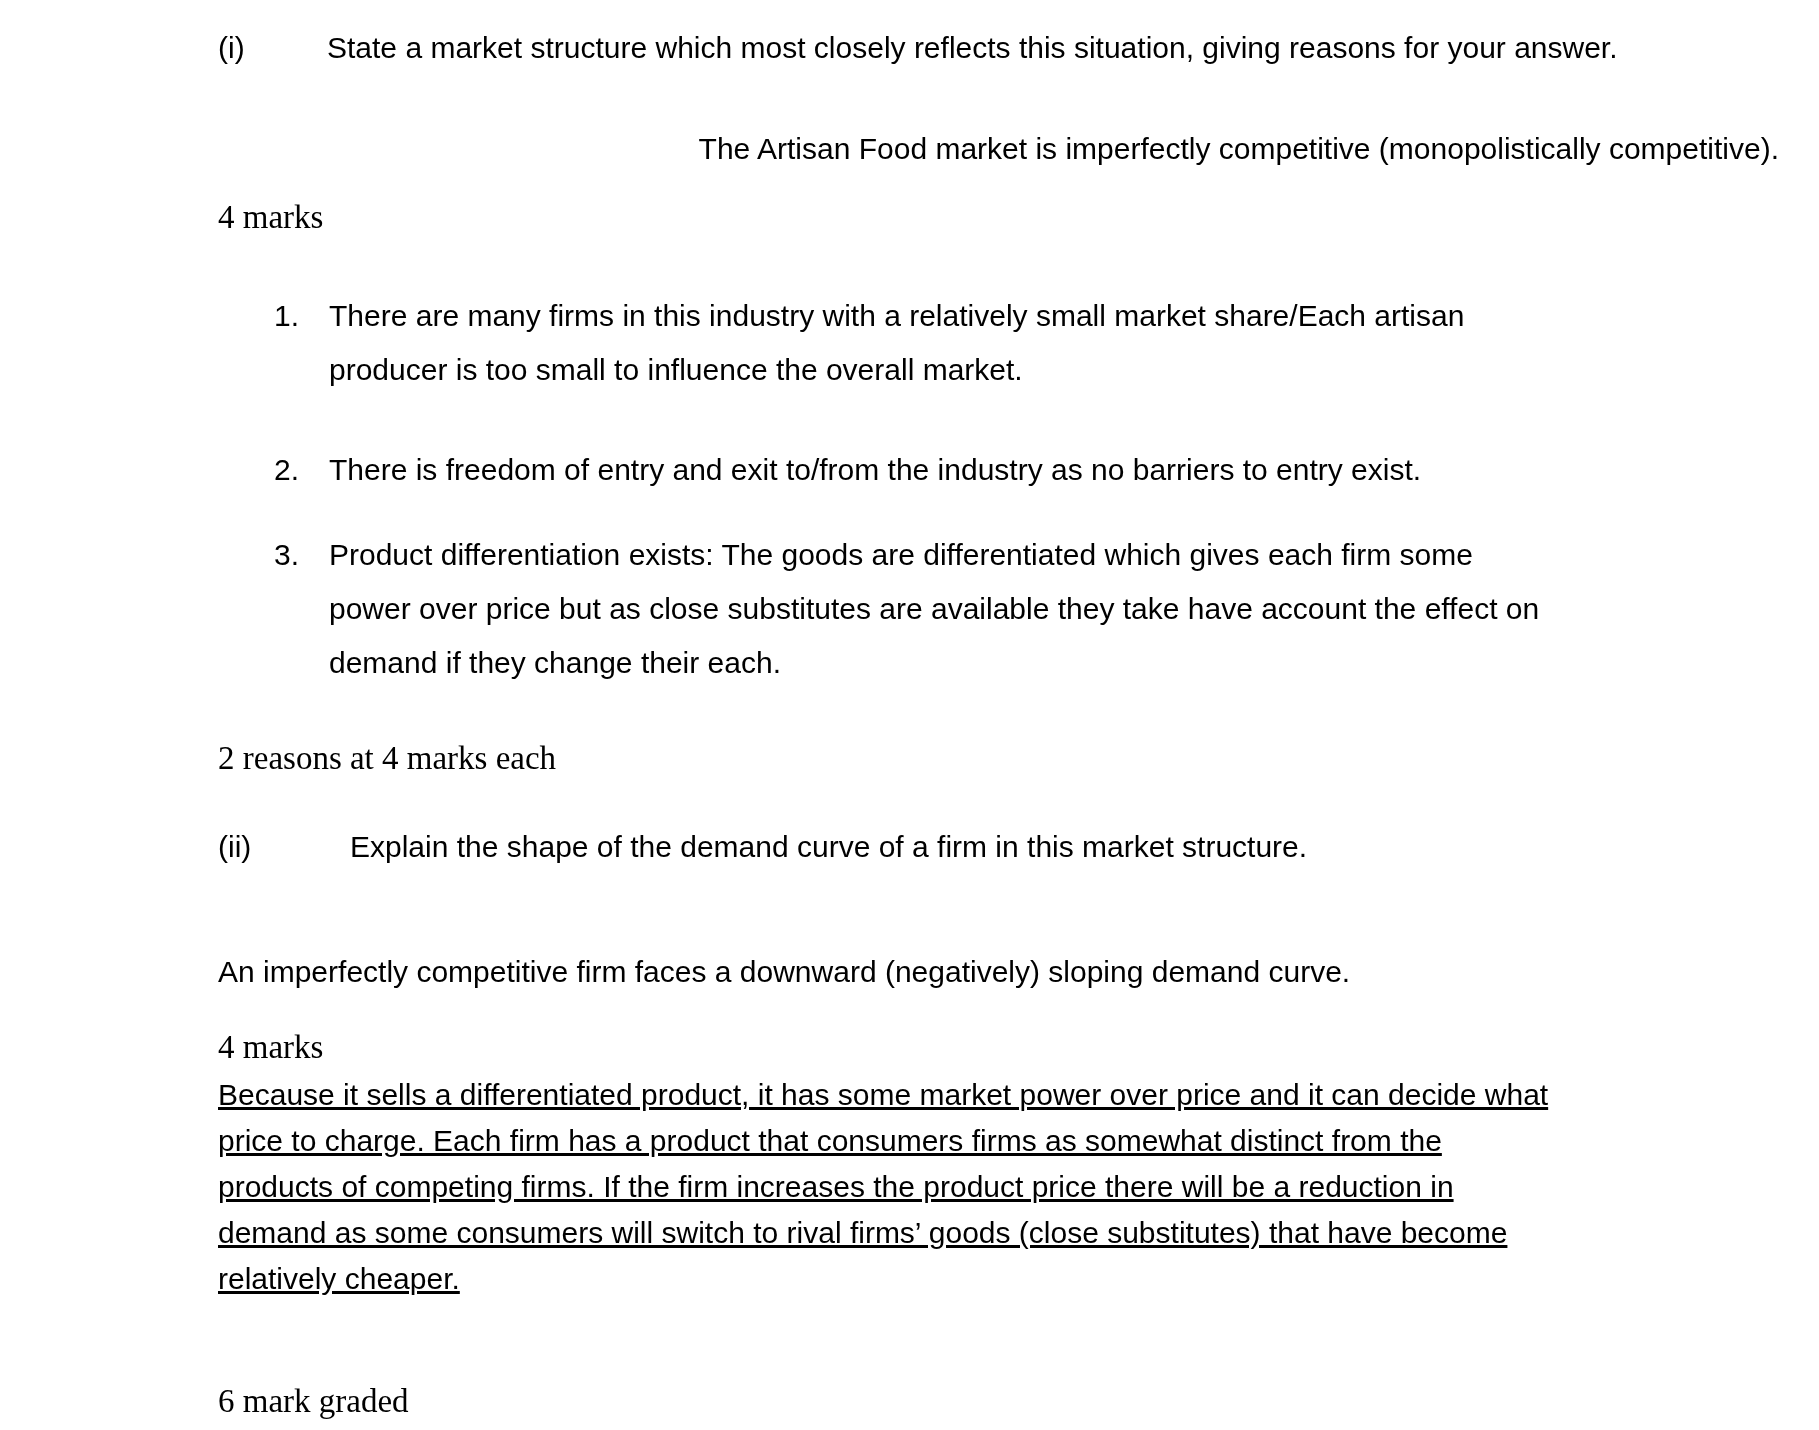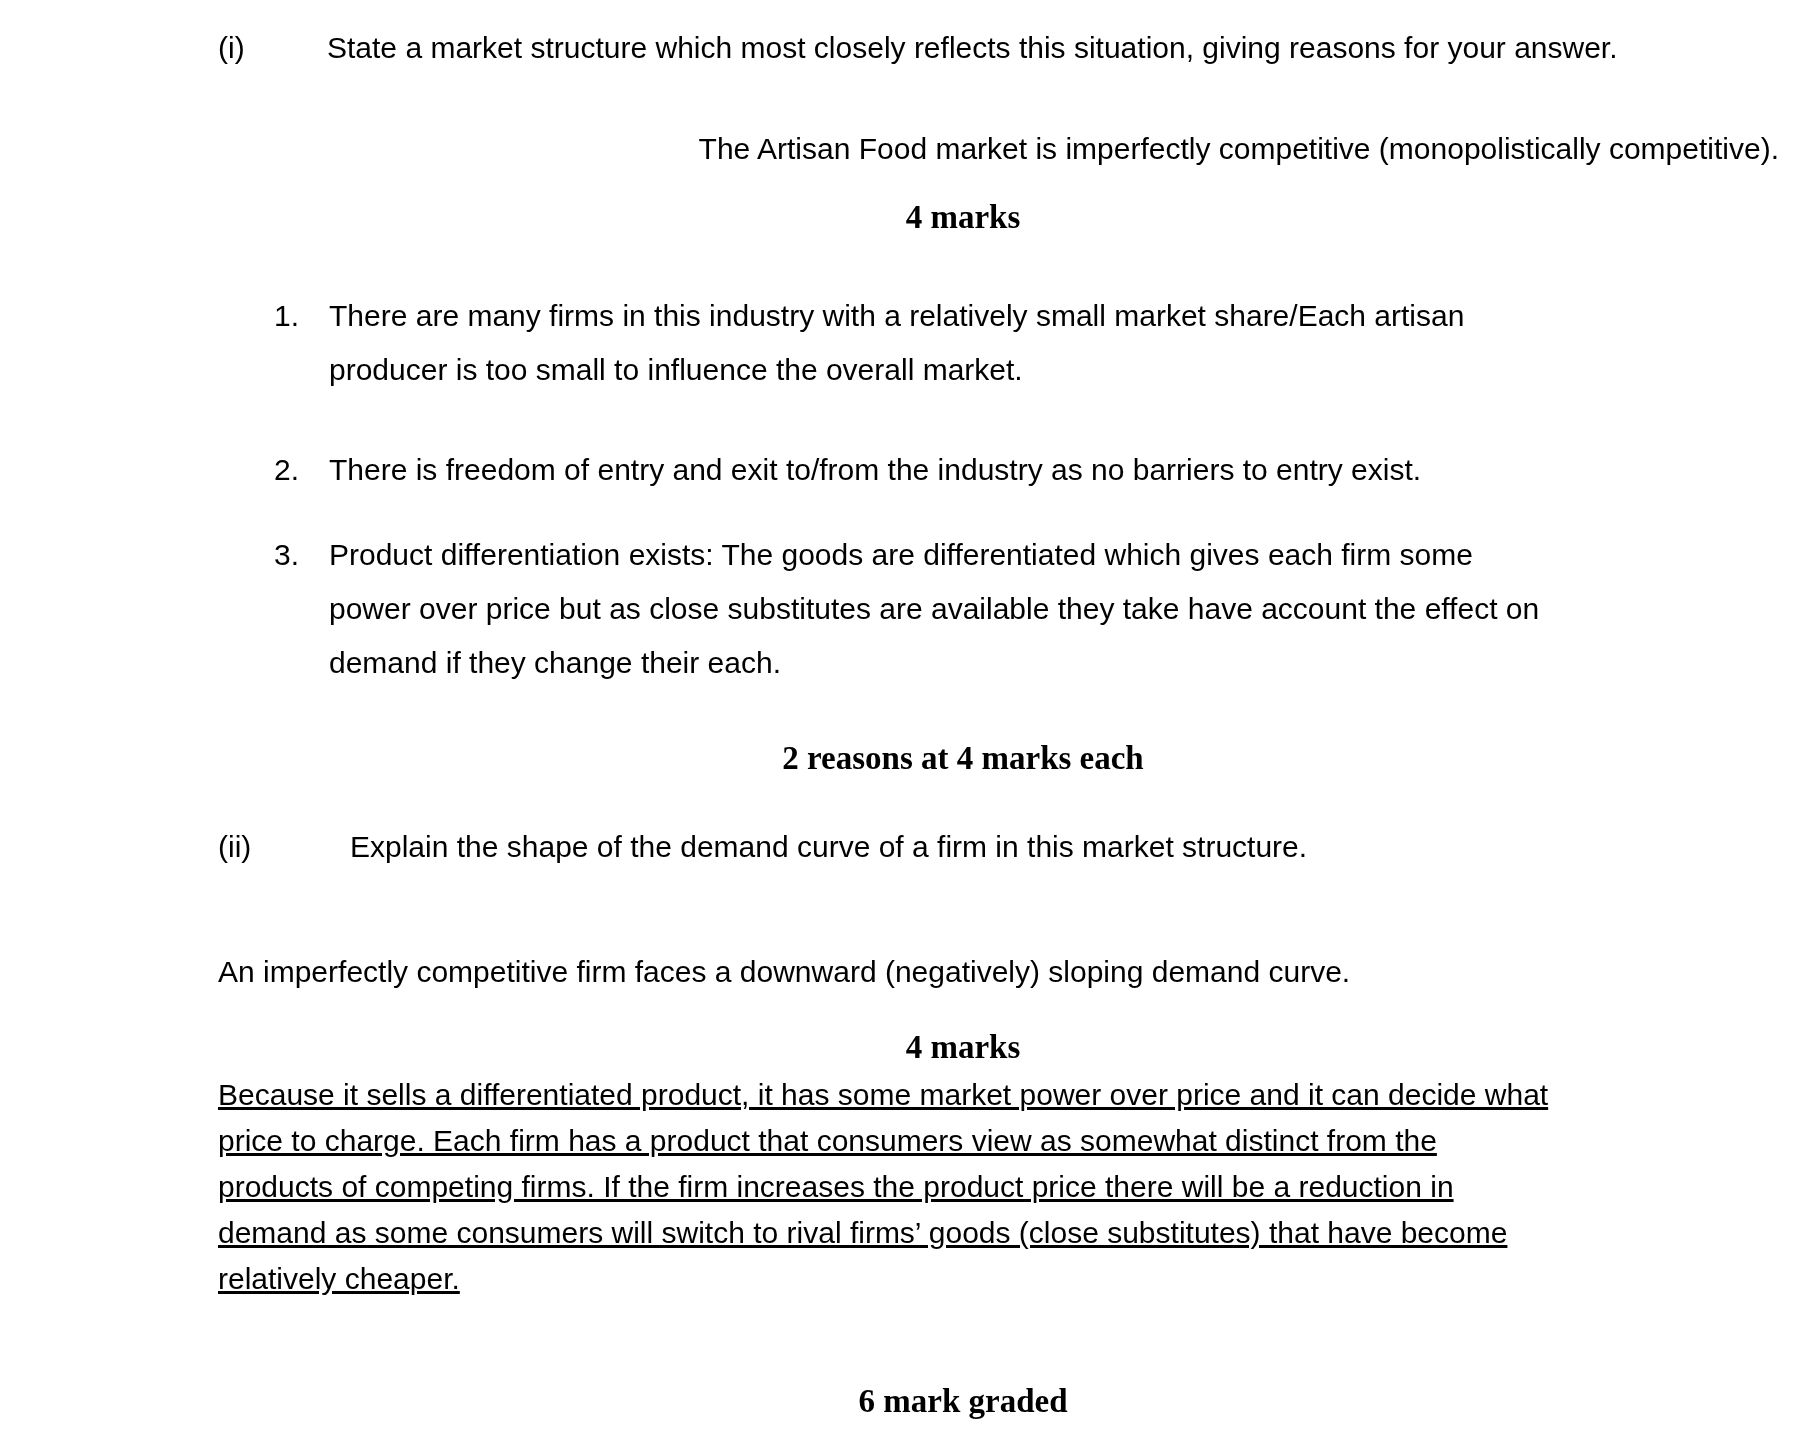--- a/index.html
+++ b/index.html
@@ -27,23 +27,22 @@
   }
   .qtext {
     white-space: nowrap;
   }
   .body-line {
     line-height: 40px;
     white-space: nowrap;
   }
   .heading {
     width: 1490px;
-    text-align: center;
     font-family: "Liberation Serif", serif;
-    font-weight: bold;
+    font-weight: normal;
     font-size: 33px;
     line-height: 44px;
     white-space: nowrap;
   }
   .list-item {
     display: flex;
     line-height: 54px;
   }
   .num {
     flex: 0 0 55px;
@@ -117,21 +116,21 @@
     <div class="qlabel">(ii)</div>
     <div class="qtext">Explain the shape of the demand curve of a firm in this market structure.</div>
   </div>
 
   <div class="body-line" id="ans2">An imperfectly competitive firm faces a downward (negatively) sloping demand curve.</div>
 
   <div class="heading" id="h3">4 marks</div>
 
   <div class="para" id="para">
     <div class="para-line">Because it sells a differentiated product, it has some market power over price and it can decide what</div>
-    <div class="para-line">price to charge. Each firm has a product that consumers view as somewhat distinct from the</div>
+    <div class="para-line">price to charge. Each firm has a product that consumers firms as somewhat distinct from the</div>
     <div class="para-line">products of competing firms. If the firm increases the product price there will be a reduction in</div>
     <div class="para-line">demand as some consumers will switch to rival firms’ goods (close substitutes) that have become</div>
     <div class="para-line">relatively cheaper.</div>
   </div>
 
   <div class="heading" id="h4">6 mark graded</div>
 
 </div>
 
 </body></html>

